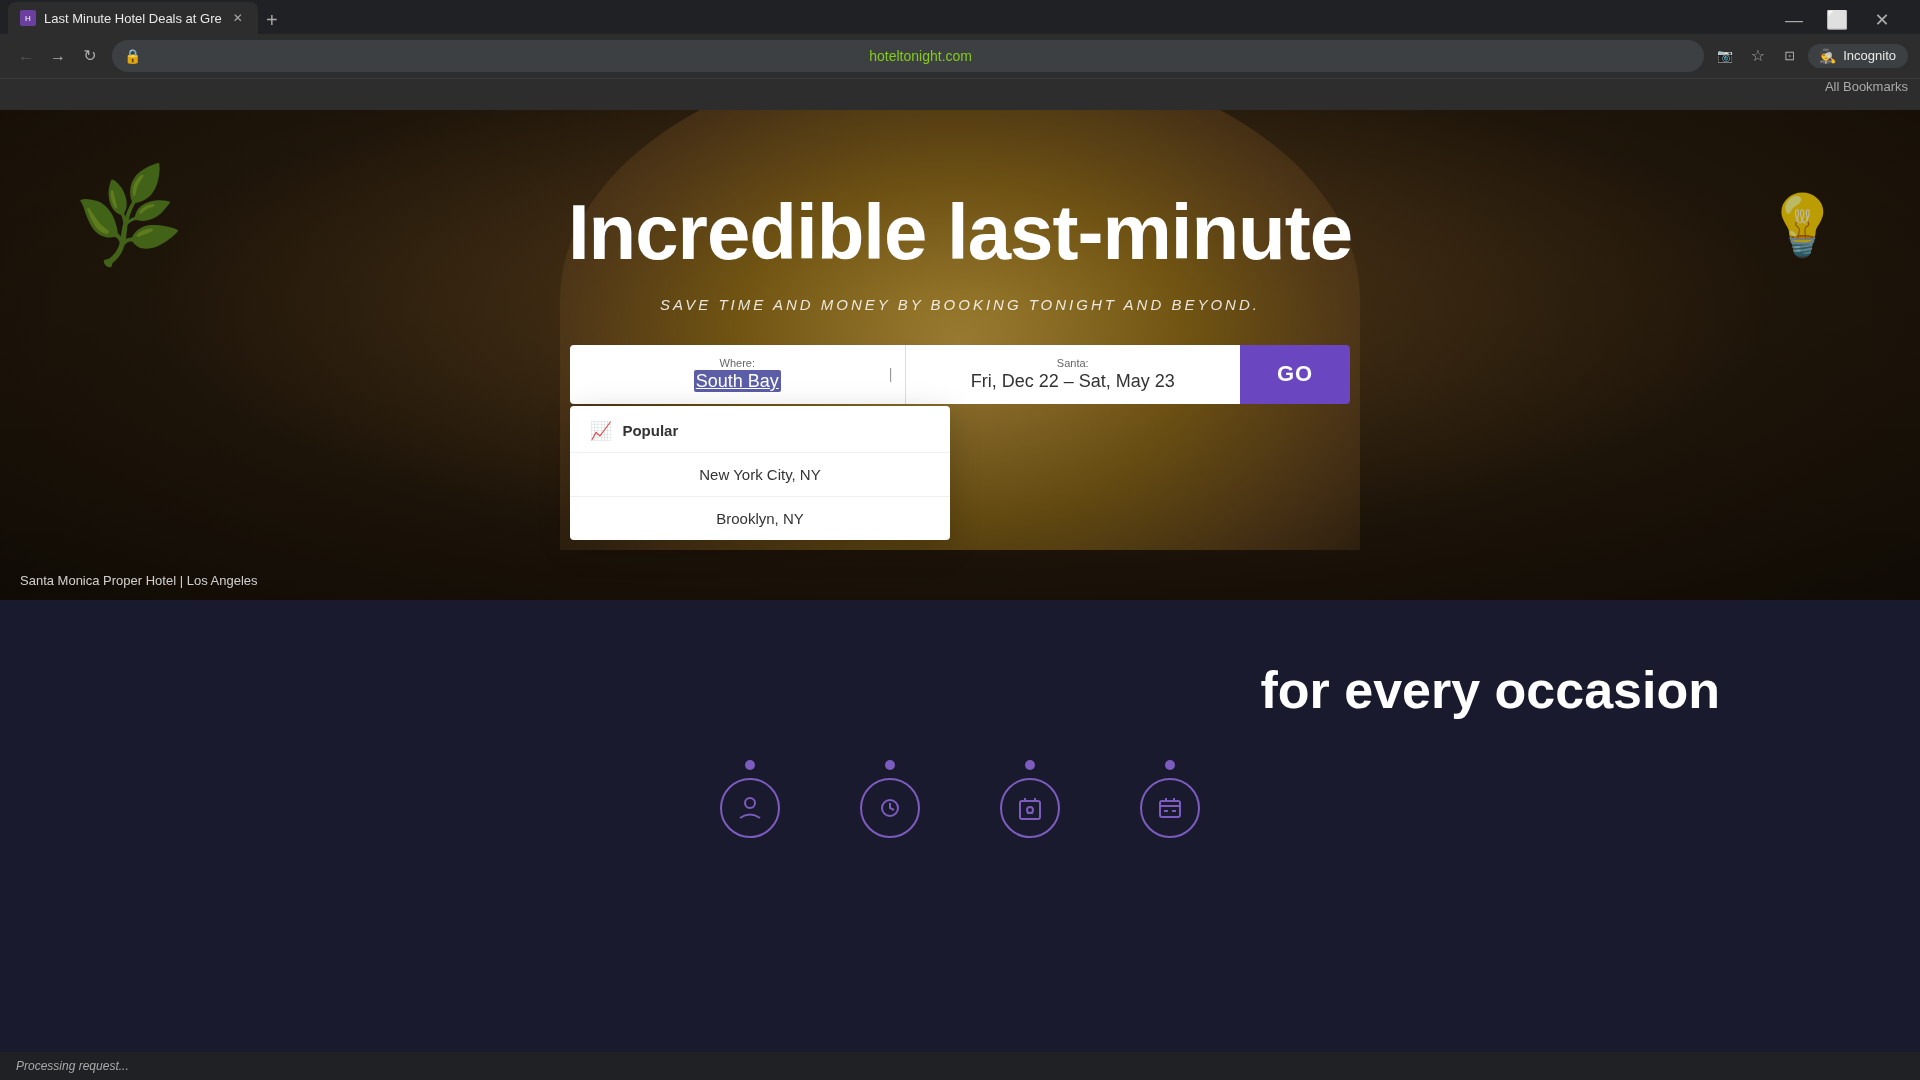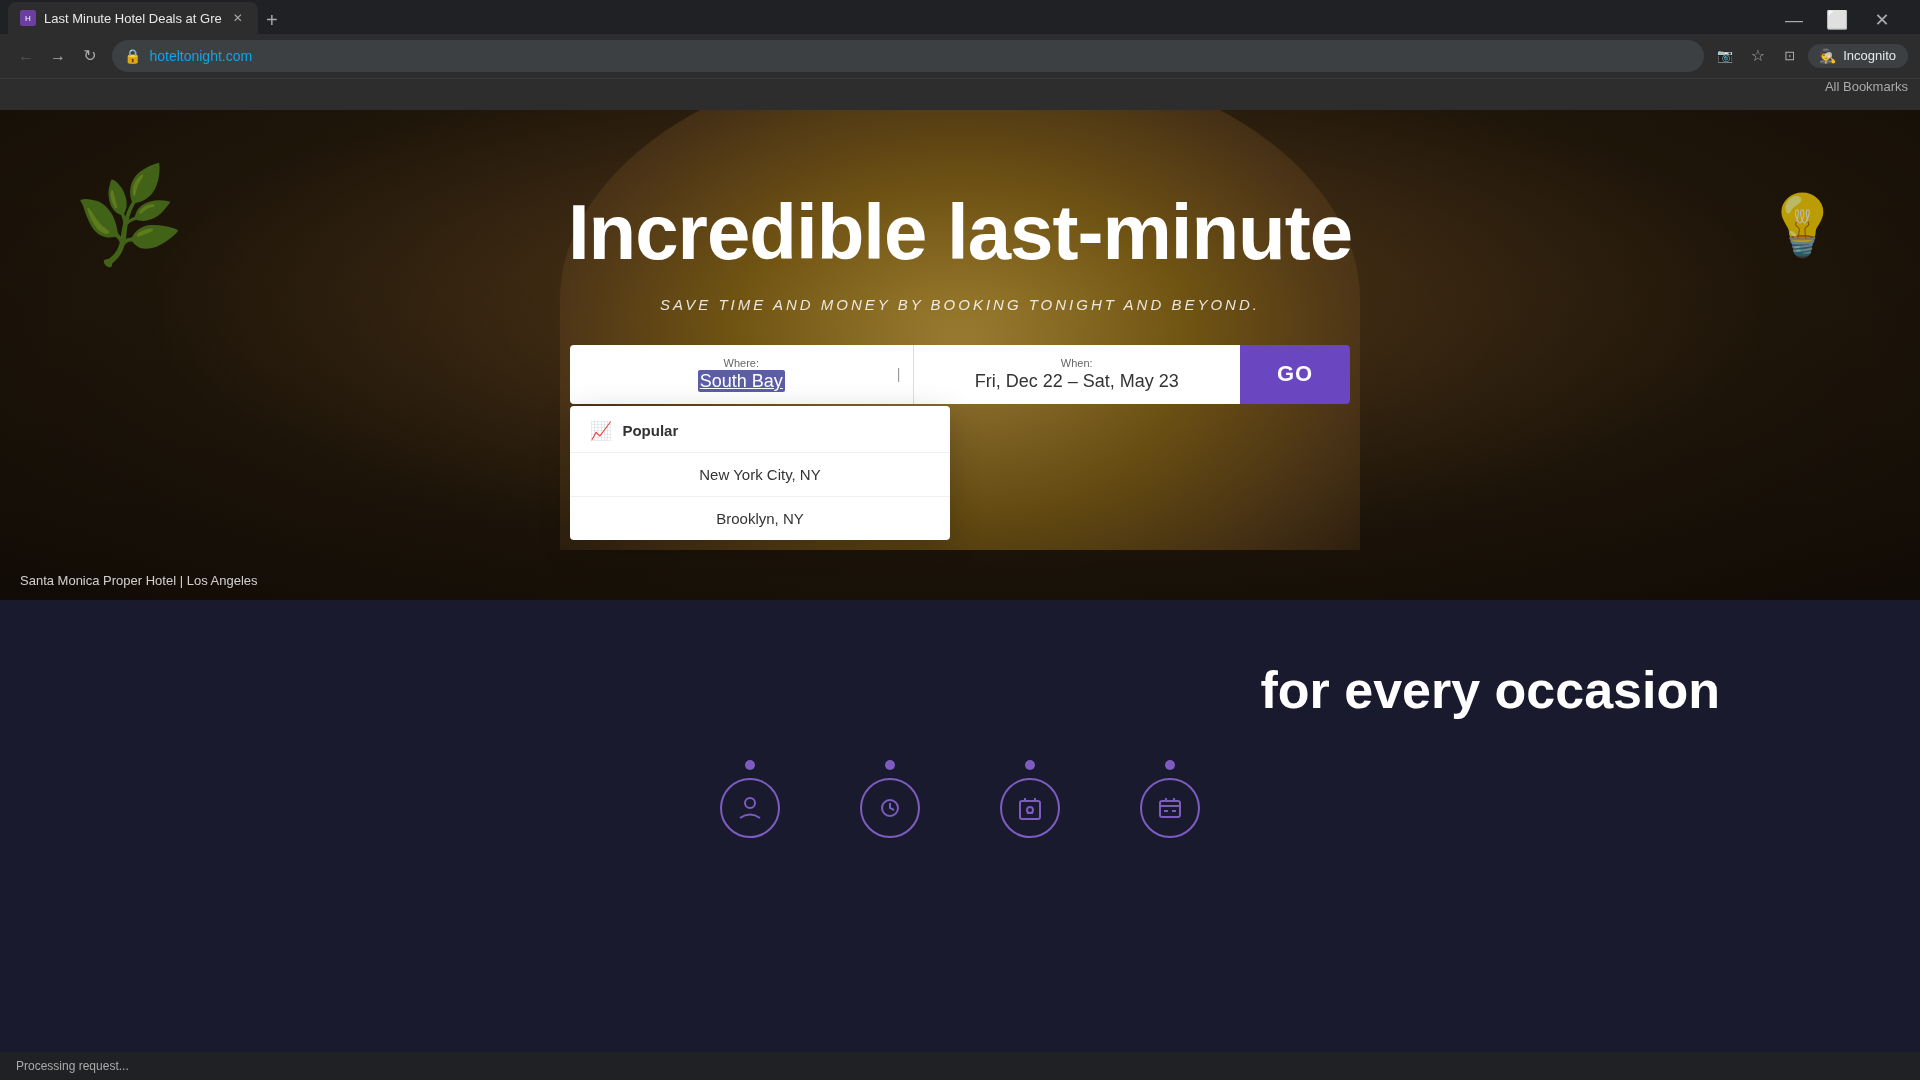--- a/index.html
+++ b/index.html
@@ -80,22 +80,23 @@
       height: 32px;
       background: #3c4043;
       border-radius: 16px;
       display: flex;
       align-items: center;
       padding: 0 12px;
       gap: 8px;
     }
     .address-text {
       font-size: 14px;
-      color: #0ea5e9;
+      color: #84cc16;
       flex: 1;
+      text-align: center;
     }
     .address-icon {
       color: #aaa;
       font-size: 14px;
     }
     .toolbar-right {
       display: flex;
       align-items: center;
       gap: 4px;
     }
@@ -202,21 +203,21 @@
       z-index: 10;
       display: flex;
       align-items: stretch;
       width: 780px;
       margin: 0 auto;
     }
     .search-where {
       flex: 1;
       background: white;
       border-radius: 4px 0 0 4px;
-      padding: 12px 24px;
+      padding: 12px 16px;
       border: none;
       cursor: text;
       position: relative;
     }
     .search-label {
       font-size: 11px;
       color: #666;
       font-weight: 500;
       display: block;
       margin-bottom: 2px;
@@ -307,20 +308,21 @@
     .status-bar {
       position: absolute;
       bottom: 0;
       left: 0;
       right: 0;
       height: 28px;
       background: #202124;
       display: flex;
       align-items: center;
       padding: 0 16px;
+      font-style: italic;
     }
     .status-text {
       font-size: 12px;
       color: #aaa;
     }
 
     
     .icons-row {
       display: flex;
       gap: 80px;
@@ -438,21 +440,21 @@
               <span>New York City, NY</span>
             </div>
             <div class="dropdown-item">
               <span>Brooklyn, NY</span>
             </div>
 
           </div>
         </div>
 
         <div class="search-when">
-          <span class="search-label">When:</span>
+          <span class="search-label">Santa:</span>
           <span class="search-value">Fri, Dec 22 – Sat, May 23</span>
         </div>
 
         <button class="search-go">GO</button>
       </div>
     </div>
 
     <div class="photo-credit">Santa Monica Proper Hotel | Los Angeles</div>
   </div>
 

